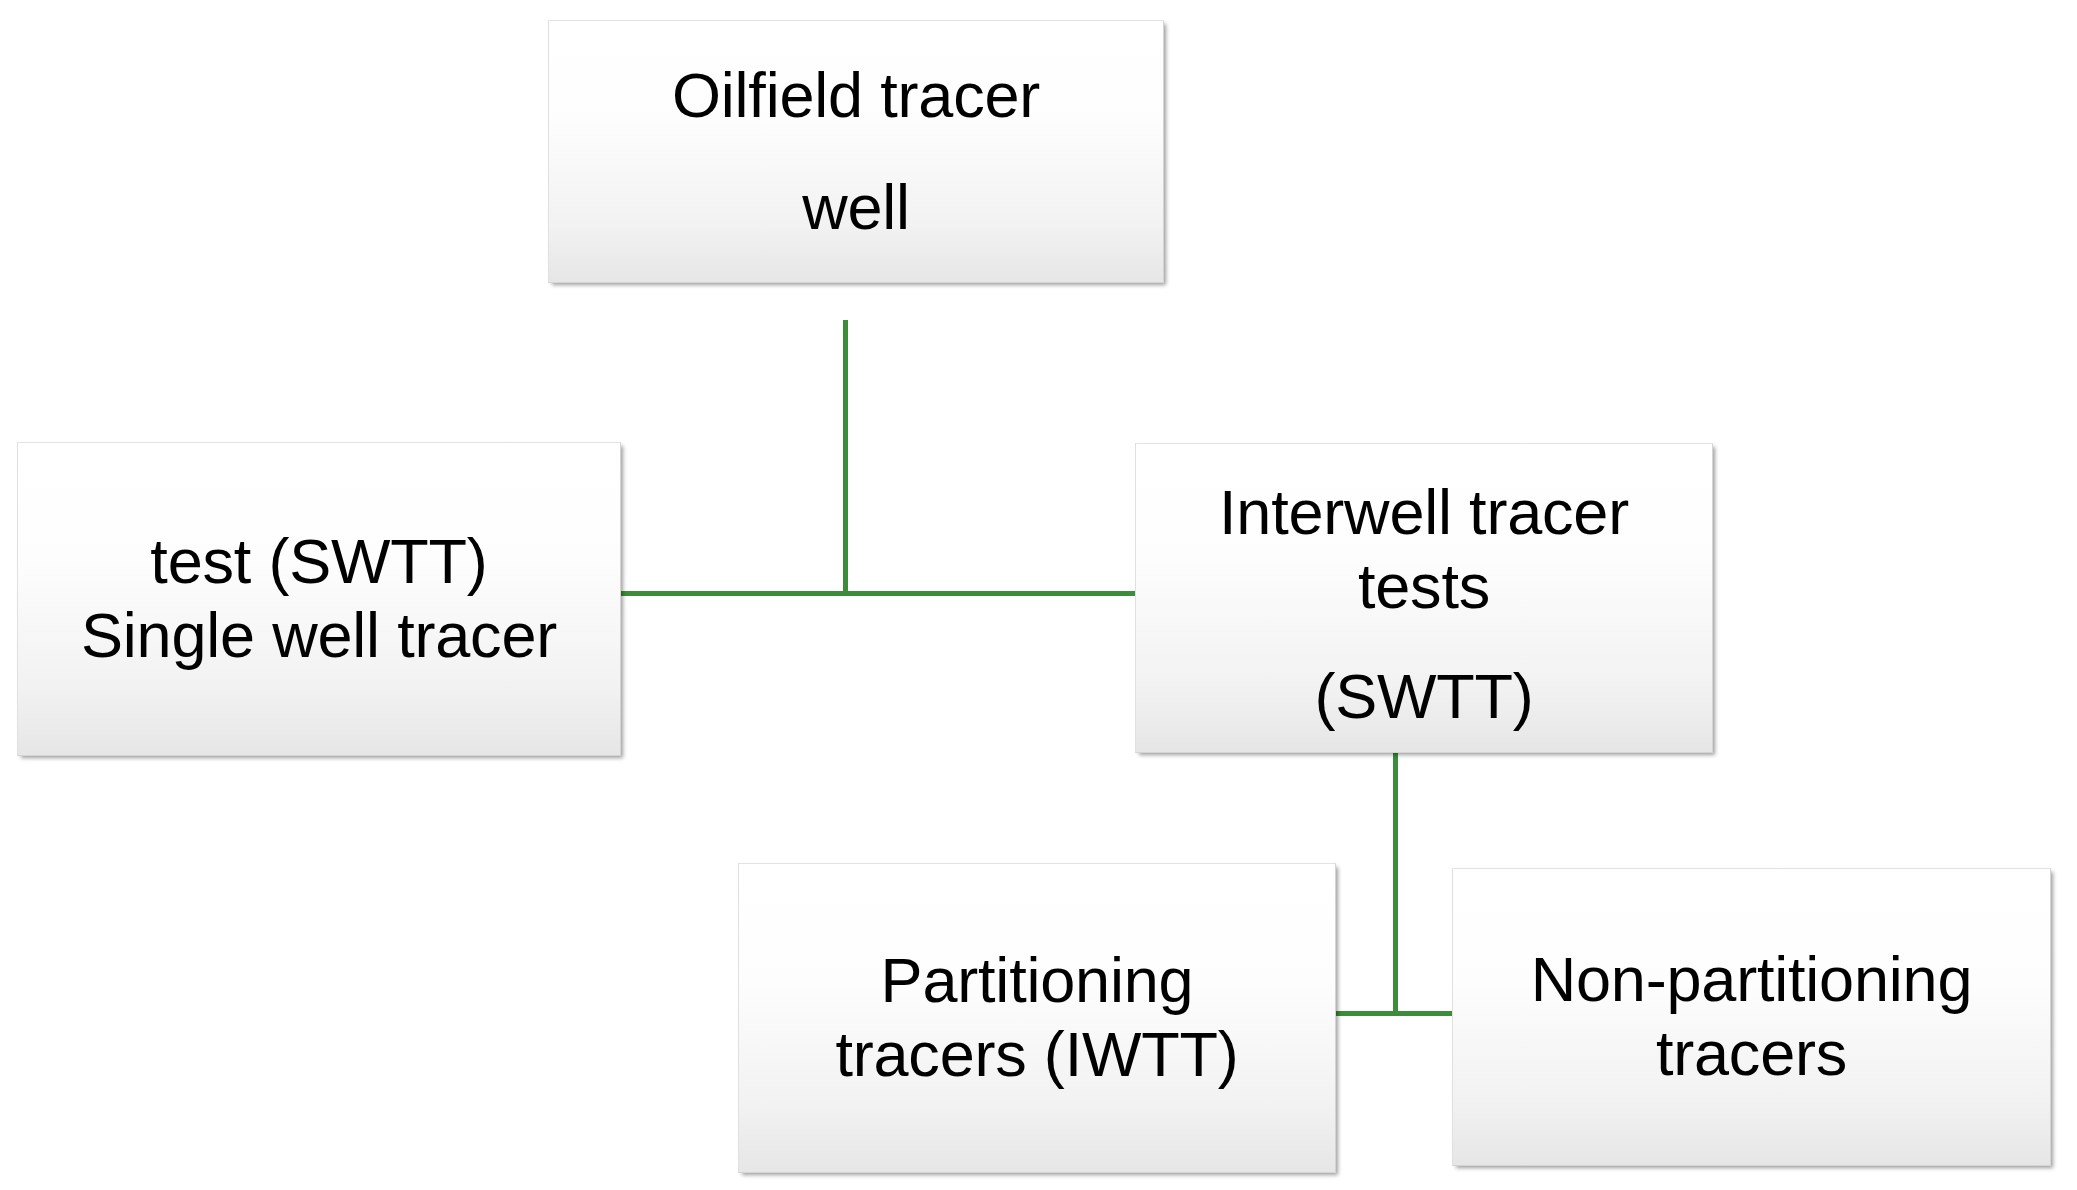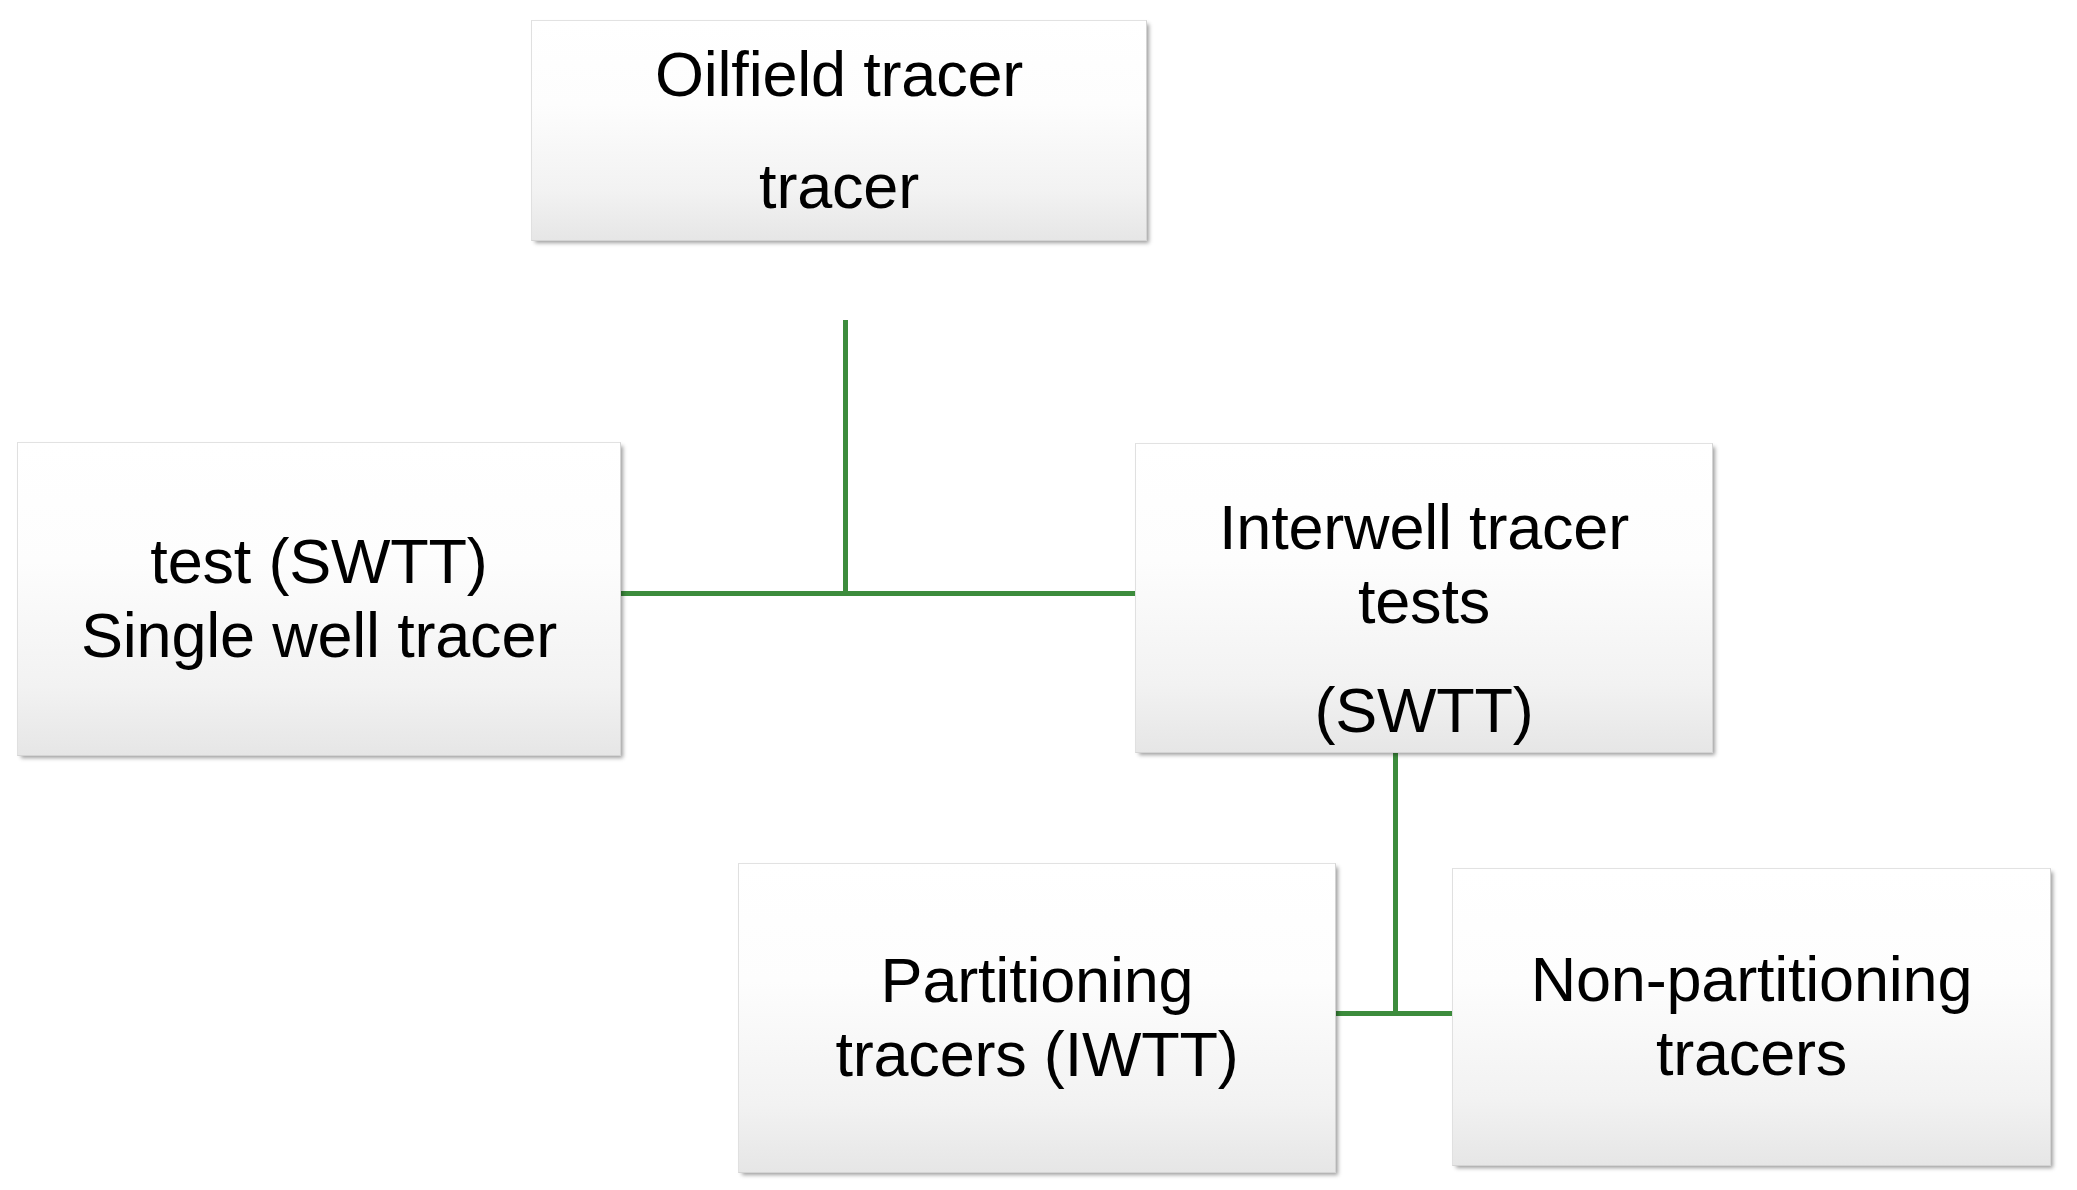--- a/index.html
+++ b/index.html
@@ -55,31 +55,31 @@
 <div id="canvas">
 
   <div class="connector" style="left:843px; top:320px; width:5px; height:276px;"></div>
 
   <div class="connector" style="left:618px; top:591px; width:520px; height:5px;"></div>
 
   <div class="connector" style="left:1393px; top:748px; width:5px; height:268px;"></div>
 
   <div class="connector" style="left:1333px; top:1011px; width:122px; height:5px;"></div>
 
-  <div class="node" style="left:531px; top:20px; width:616px; height:221px;gap:38px;">
+  <div class="node" style="left:548px; top:20px; width:616px; height:263px;gap:38px;">
     <span class="line">Oilfield tracer</span>
-    <span class="line">tracer</span>
+    <span class="line">well</span>
   </div>
 
   <div class="node" style="left:17px; top:442px; width:604px; height:314px;">
     <span class="line">test (SWTT)</span>
     <span class="line">Single well tracer</span>
   </div>
 
-  <div class="node" style="left:1135px; top:443px; width:578px; height:310px; justify-content:flex-end; padding-top:18px;">
+  <div class="node" style="left:1135px; top:443px; width:578px; height:310px; justify-content:center; padding-top:18px;">
     <span class="line">Interwell tracer</span>
     <span class="line">tests</span>
     <span class="spacer"></span>
     <span class="line">(SWTT)</span>
   </div>
 
   <div class="node" style="left:738px; top:863px; width:598px; height:310px;">
     <span class="line">Partitioning</span>
     <span class="line">tracers (IWTT)</span>
   </div>

